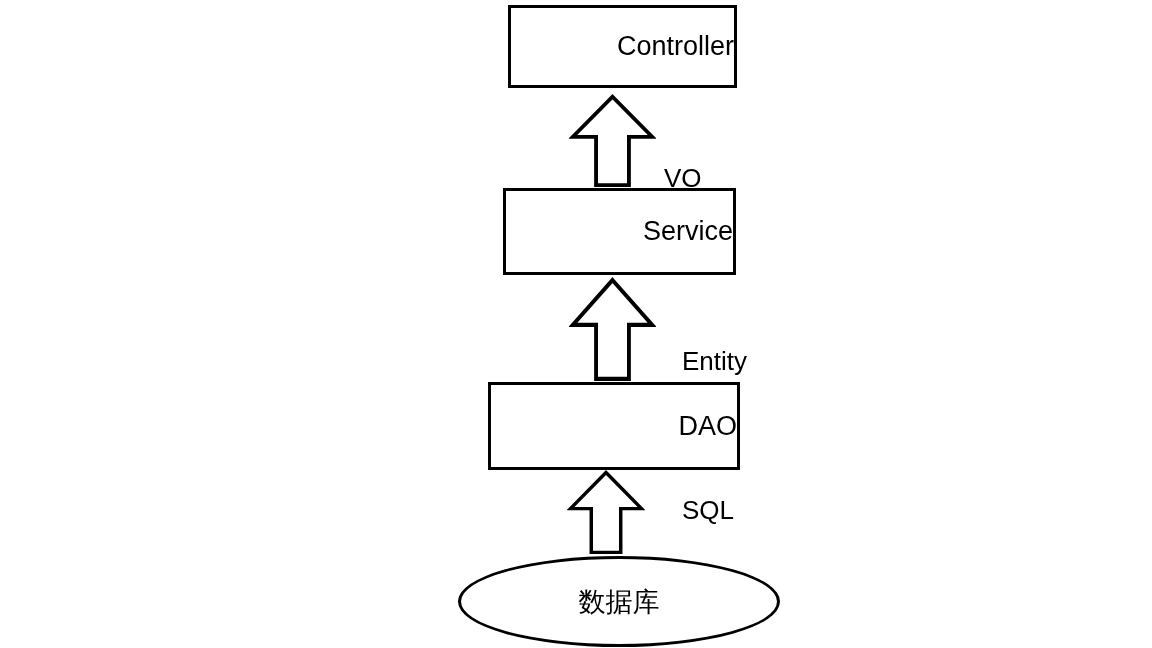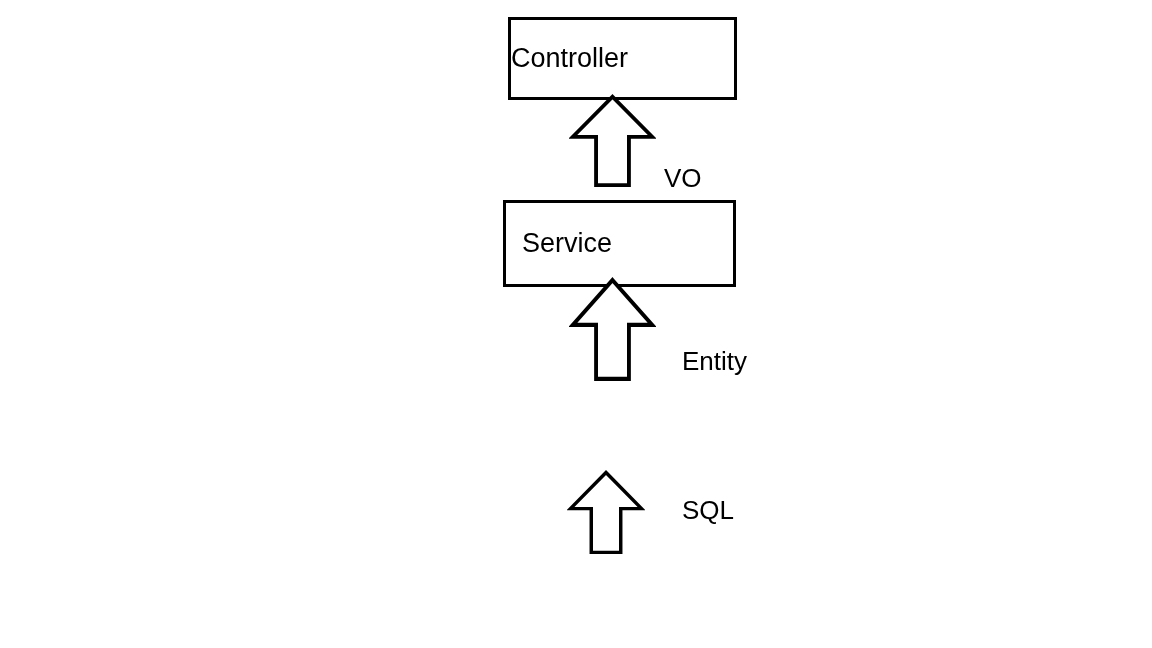--- a/index.html
+++ b/index.html
@@ -14,23 +14,22 @@
     height: 648px;
     background: #ffffff;
     overflow: hidden;
   }
   .node-box {
     position: absolute;
     border: 3px solid #000000;
     background: #ffffff;
     display: flex;
     align-items: center;
-    justify-content: flex-start;
+    justify-content: flex-end;
     box-sizing: border-box;
-    margin-top: 12px;
   }
   .node-label {
     font-size: 27px;
     color: #000000;
     white-space: nowrap;
   }
   .box-controller { left: 508px; top: 5px;   width: 229px; height: 83px; }
   .box-service    { left: 503px; top: 188px; width: 233px; height: 87px; padding-left: 16px; }
   .box-dao        { left: 488px; top: 382px; width: 252px; height: 88px; }
   .node-ellipse {
@@ -77,20 +76,26 @@
 
   <div class="node-box box-service">
     <span class="node-label">Service</span>
   </div>
 
   <svg class="arrow arrow-entity" viewBox="0 0 90 100" preserveAspectRatio="none">
     <polygon points="45,3 86,46 62,46 62,98 28,98 28,46 4,46" fill="#ffffff" stroke="#000000" stroke-width="4" stroke-linejoin="miter"></polygon>
   </svg>
   <span class="arrow-label label-entity">Entity</span>
 
+  <div class="node-box box-dao">
+    <span class="node-label">DAO</span>
+  </div>
 
   <svg class="arrow arrow-sql" viewBox="0 0 90 100" preserveAspectRatio="none">
     <polygon points="45,3 86,46 62,46 62,98 28,98 28,46 4,46" fill="#ffffff" stroke="#000000" stroke-width="4" stroke-linejoin="miter"></polygon>
   </svg>
   <span class="arrow-label label-sql">SQL</span>
 
+  <div class="node-ellipse">
+    <span class="node-label">数据库</span>
+  </div>
 
 </div>
 
 </body></html>

